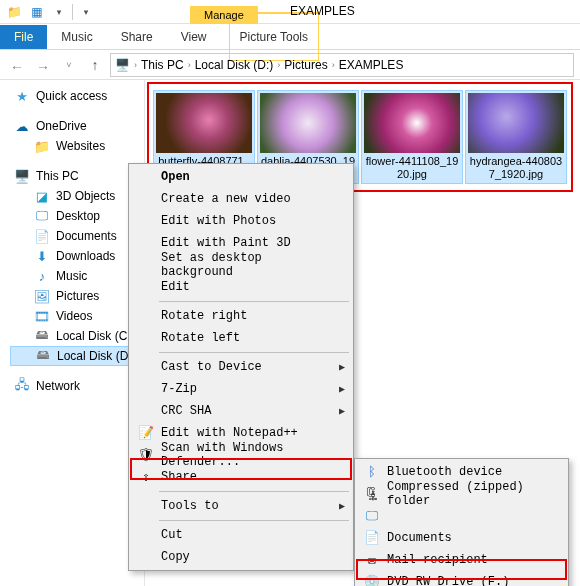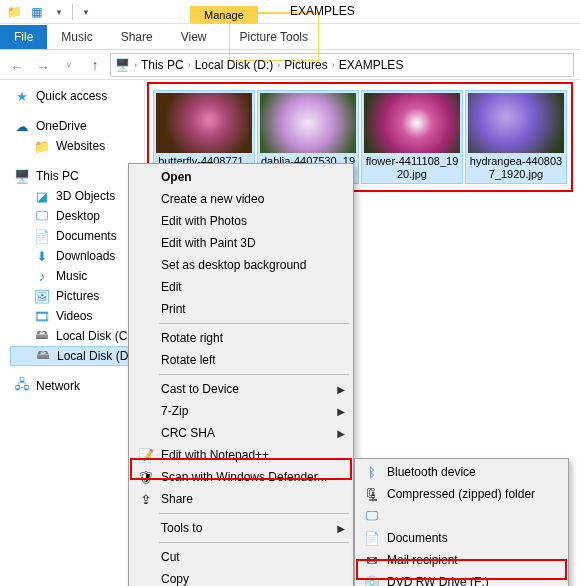--- a/index.html
+++ b/index.html
@@ -165,20 +165,21 @@
     border:1px solid #a0a0a0;
     box-shadow: 3px 3px 6px rgba(0,0,0,.25);
     padding: 2px;
     font-size:12px;
   }
   .mrow {
     display:flex; align-items:center;
     height: 22px;
     padding: 0 20px 0 30px;
     position:relative;
+    font-family:Liberation Mono, monospace;
   }
   .mrow.bold { font-weight:600; }
   .mrow .mico {
     position:absolute; left:6px; width:18px; text-align:center; font-size:13px;
   }
   .mrow .arr {
     position:absolute; right:6px; font-size:10px; color:#333;
   }
   .msep { height:1px; background:#c0c0c0; margin:3px 2px 3px 28px; }
   .sendto-hl {
@@ -355,23 +356,20 @@
     </div>
   <div class="mrow">
       <span>Edit with Paint 3D</span>
     </div>
   <div class="mrow">
       <span>Set as desktop background</span>
     </div>
   <div class="mrow">
       <span>Edit</span>
     </div>
-  <div class="mrow">
-      <span>Print</span>
-    </div>
   <div class="msep"></div>
   <div class="mrow">
       <span>Rotate right</span>
     </div>
   <div class="mrow">
       <span>Rotate left</span>
     </div>
   <div class="msep"></div>
   <div class="mrow">
       <span>Cast to Device</span>

